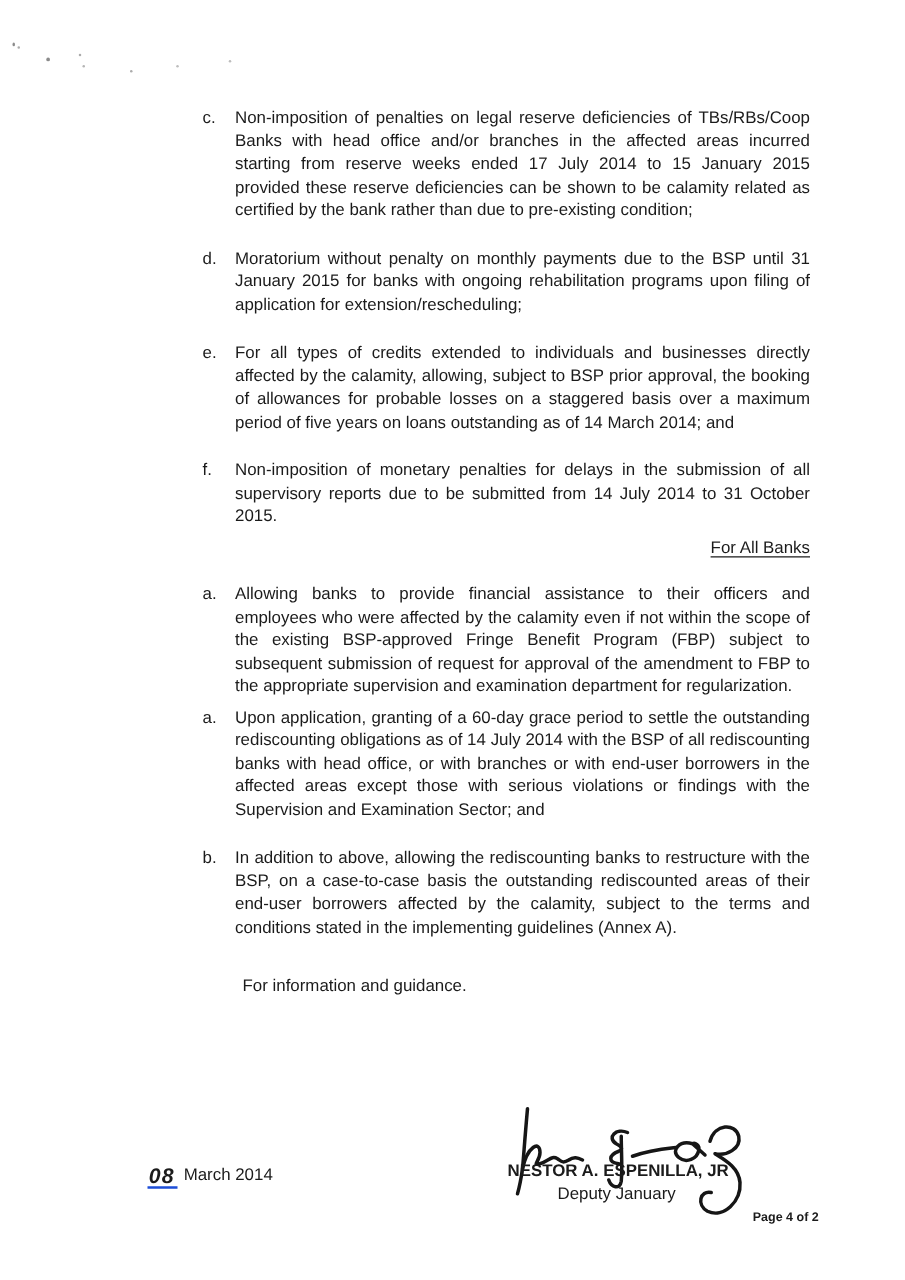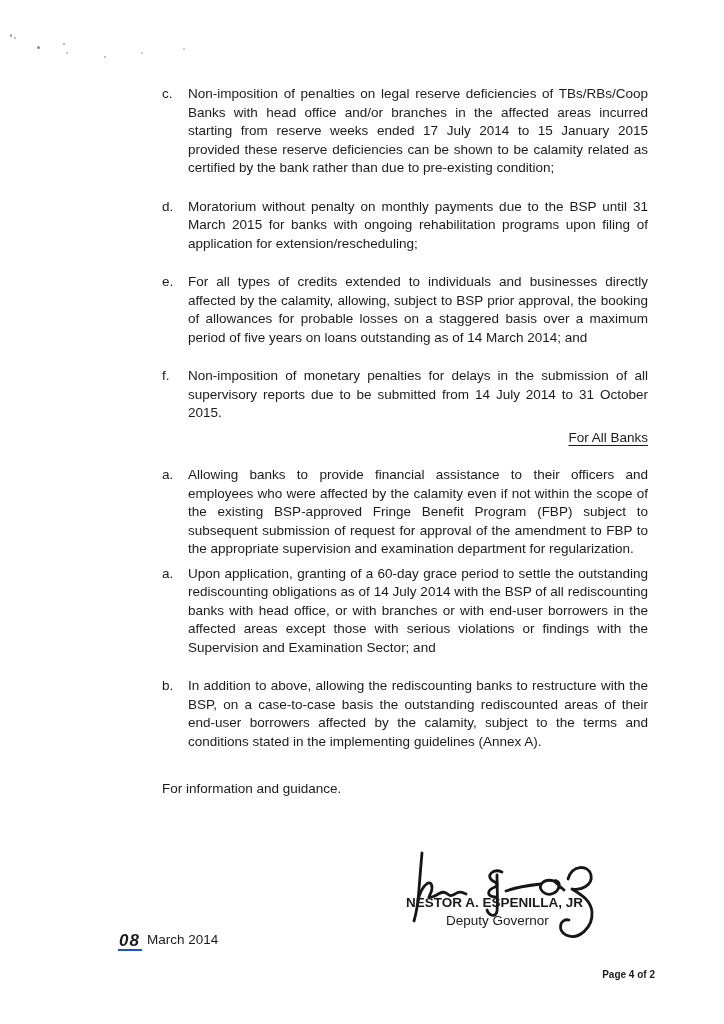--- a/index.html
+++ b/index.html
@@ -25,23 +25,23 @@
   .item { display: flex; margin-bottom: 20px; }
   .item.tight { margin-bottom: 6px; }
   .item .marker { width: 26px; flex: none; text-align: left; }
   .item .text { flex: 1; }
   .heading {
     text-decoration: underline;
     text-underline-offset: 3px;
     margin: 0 0 19px 0;
     text-align: right;
   }
-  .closing { margin-top: 29px; text-align: left; }
+  .closing { margin-top: 29px; text-align: left; margin-left: 32px; }
 
-  .sig-block { position: absolute; left: 398px; top: 845px; width: 210px; height: 100px; }
+  .sig-block { position: absolute; left: 398px; top: 879px; width: 210px; height: 100px; }
   .sig-ink { position: absolute; left: 0; top: 0; }
   .sig-name {
     position: absolute; left: 8px; top: 50px;
     font-weight: bold; font-size: 13.5px; white-space: nowrap;
   }
   .sig-title {
     position: absolute; left: 48px; top: 68px;
     font-size: 13.5px; white-space: nowrap;
   }
 
@@ -79,21 +79,21 @@
 
   <div class="content">
 
     <div class="item">
       <span class="marker">c.</span>
       <span class="text">Non-imposition of penalties on legal reserve deficiencies of TBs/RBs/Coop Banks with head office and/or branches in the affected areas incurred starting from reserve weeks ended 17 July 2014 to 15 January 2015 provided these reserve deficiencies can be shown to be calamity related as certified by the bank rather than due to pre-existing condition;</span>
     </div>
 
     <div class="item">
       <span class="marker">d.</span>
-      <span class="text">Moratorium without penalty on monthly payments due to the BSP until 31 March 2015 for banks with ongoing rehabilitation programs upon filing of application for extension/rescheduling;</span>
+      <span class="text">Moratorium without penalty on monthly payments due to the BSP until 31 January 2015 for banks with ongoing rehabilitation programs upon filing of application for extension/rescheduling;</span>
     </div>
 
     <div class="item">
       <span class="marker">e.</span>
       <span class="text">For all types of credits extended to individuals and businesses directly affected by the calamity, allowing, subject to BSP prior approval, the booking of allowances for probable losses on a staggered basis over a maximum period of five years on loans outstanding as of 14 March 2014; and</span>
     </div>
 
     <div class="item tight">
       <span class="marker">f.</span>
       <span class="text">Non-imposition of monetary penalties for delays in the submission of all supervisory reports due to be submitted from 14 July 2014 to 31 October 2015.</span>
@@ -125,21 +125,21 @@
     <svg class="sig-ink" width="210" height="100" viewBox="0 0 210 100" fill="none" stroke="#161616" stroke-width="2.8" stroke-linecap="round" stroke-linejoin="round">
       <path d="M24,8 C22,30 21,45 20,56 C19,63 18,69 16,76"></path>
       <path d="M20,56 C24,38 34,33 34,43 C34,50 27,54 34,52 C41,50 43,45 48,48 C51,50 52,52 57,49 C61,46 64,47 68,49"></path>
       <path d="M104,27 C95,23 87,31 95,36 C99,38 101,40 97,42 C89,45 88,51 97,52"></path>
       <path d="M99,30 C99,42 100,56 99,66 C98,73 91,71 89,65"></path>
       <path d="M108,46 C122,41 134,40 143,39"></path>
       <path d="M156,36 C146,33 138,41 145,47 C151,52 160,48 161,41 C162,37 158,35 156,36 L166,45"></path>
       <path d="M170,34 C174,20 190,19 193,30 C195,40 183,46 174,44 C182,49 193,55 194,67 C195,82 181,96 168,90 C159,85 162,73 171,75"></path>
     </svg>
     <div class="sig-name">NESTOR A. ESPENILLA, JR</div>
-    <div class="sig-title">Deputy Governor</div>
+    <div class="sig-title">Deputy January</div>
   </div>
 
   <div class="date-line">
     <span class="date-day">08</span><span>March 2014</span>
   </div>
 
   <div class="footer-page">Page 4 of 2</div>
 
 </div>
 

